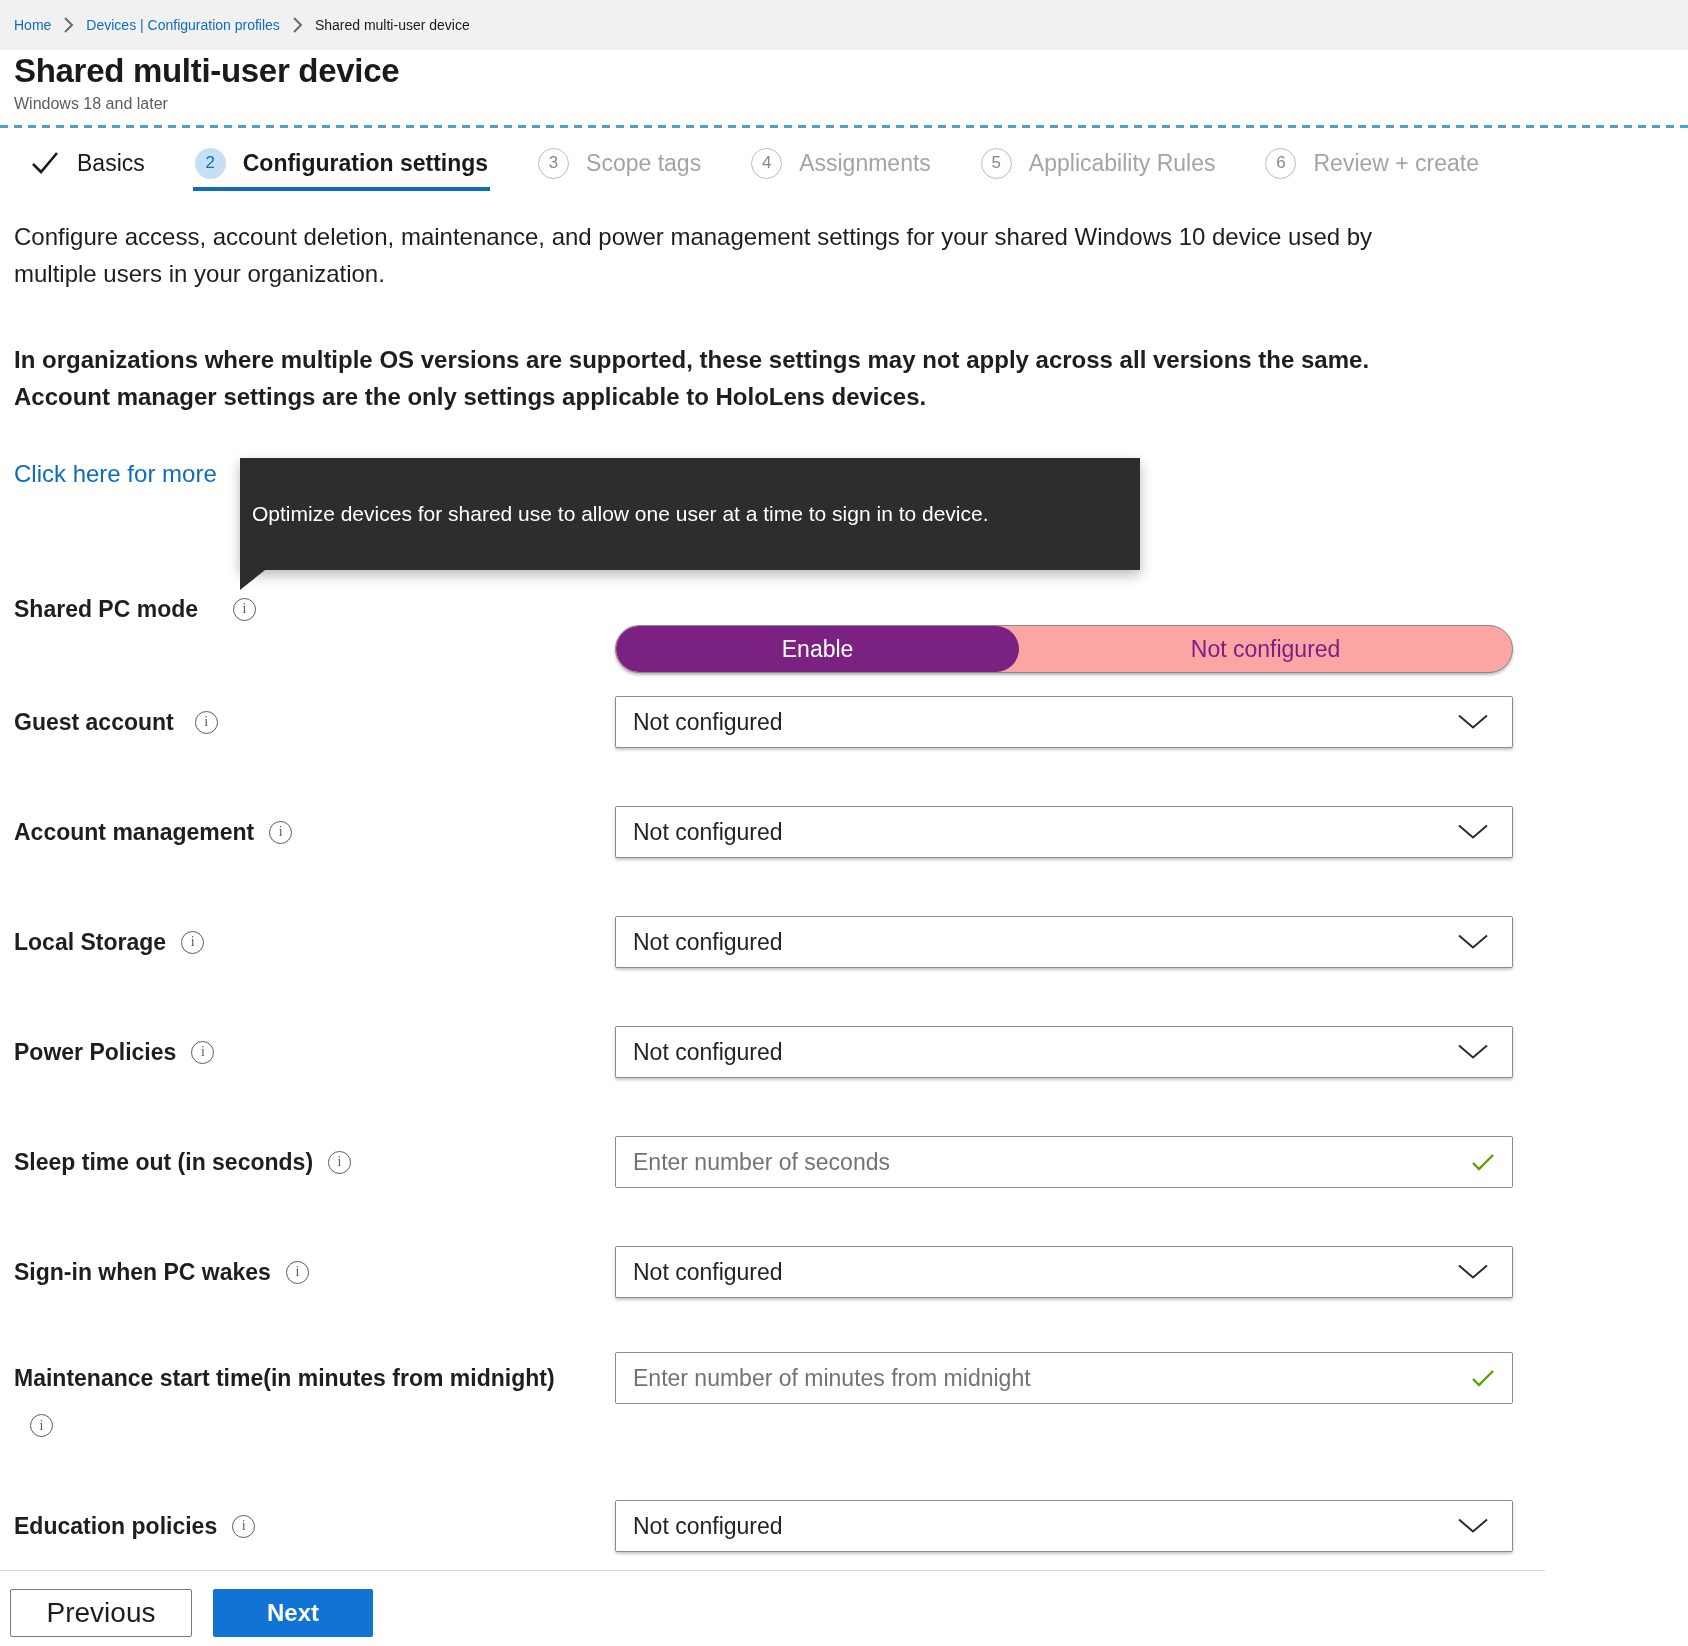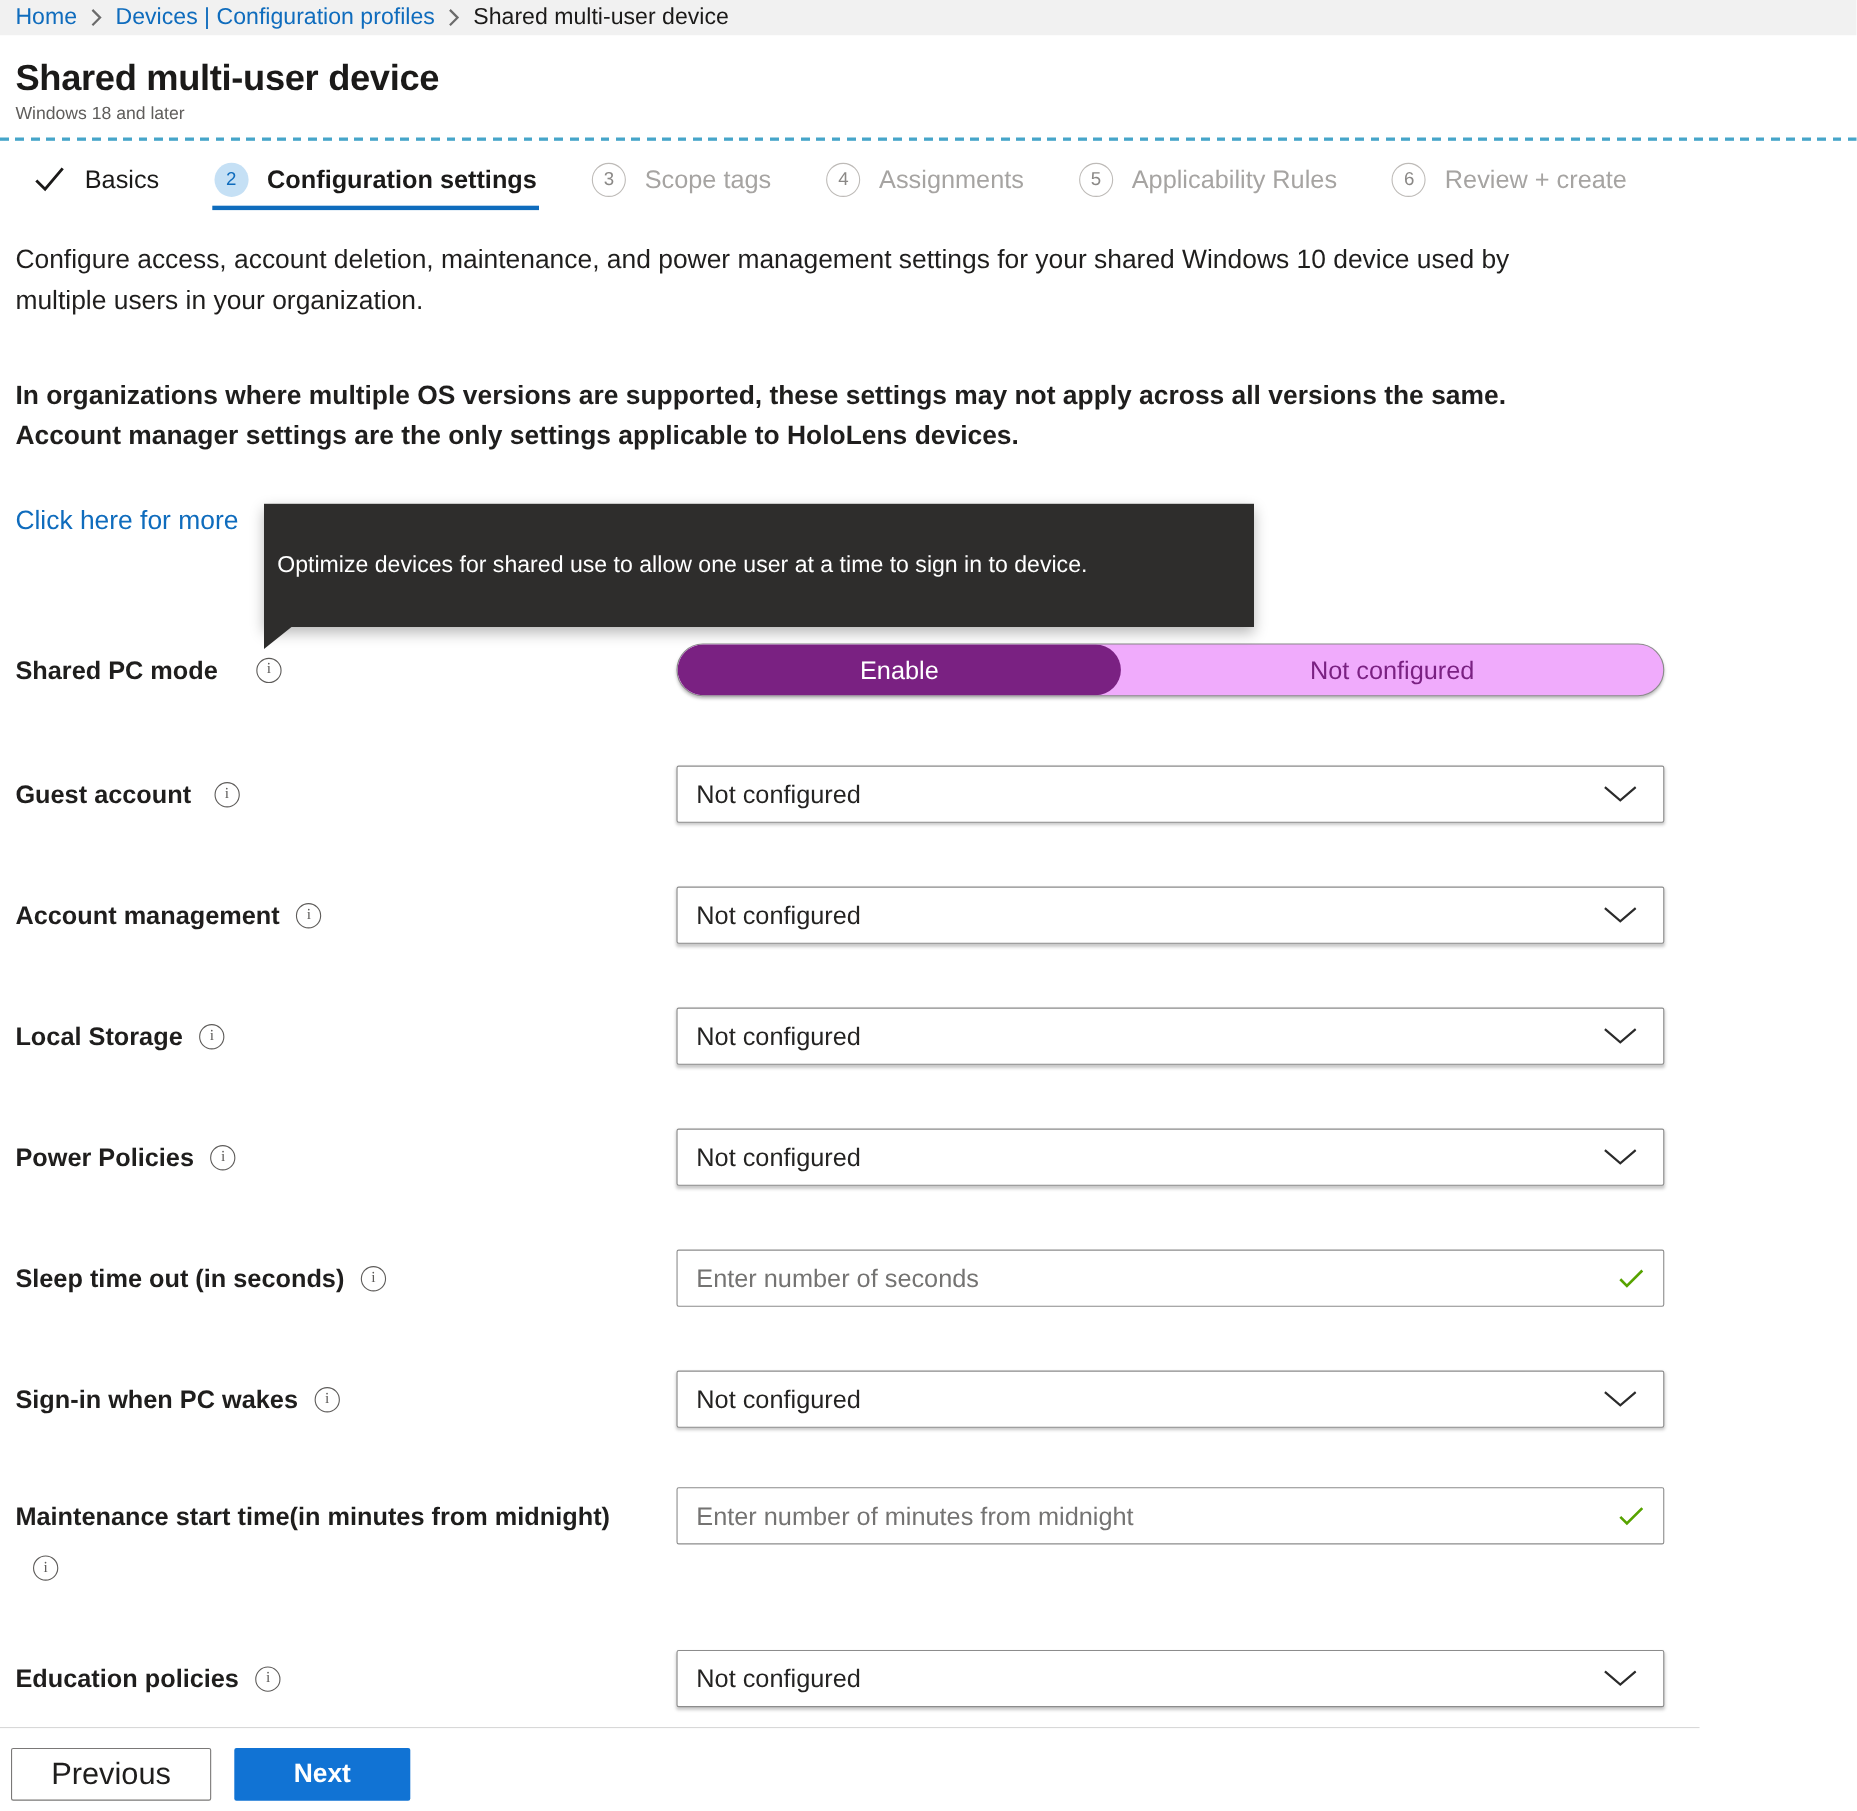--- a/index.html
+++ b/index.html
@@ -10,25 +10,25 @@
   }
   .page {
     position:relative;
     width:1688px; height:1646px;
     background:#ffffff;
     overflow:hidden;
   }
 
   
   .crumb-bar {
-    position:absolute; top:0; left:0; right:0; height:32px;
+    position:absolute; top:0; left:0; right:0; height:50px;
     background:#f1f1f1;
     display:flex; align-items:center;
     padding-left:14px; gap:12px;
-    font-size:21px;
+    font-size:14px;
   }
   .crumb-link { color:#0f6cbd; cursor:pointer; text-decoration:none; }
   .crumb-current { color:#1b1a19; }
   .crumb-sep { display:flex; align-items:center; color:#6b6b6b; }
 
   
   .page-title {
     position:absolute; top:52px; left:14px;
     font-size:33px; font-weight:700; color:#1b1a19;
     letter-spacing:-0.3px;
@@ -113,23 +113,23 @@
     display:inline-flex; align-items:center; justify-content:center;
     font-size:14px; font-style:normal; font-weight:400;
     flex:0 0 auto; cursor:pointer;
     font-family:"Liberation Serif", serif;
   }
   .control { position:absolute; left:615px; width:898px; }
 
   
   .toggle {
     height:48px; border:1.5px solid #8a8a8a; border-radius:26px;
-    display:flex; align-items:stretch; background:#f0abfc;
+    display:flex; align-items:stretch; background:#fca5a5;
     box-shadow:0 2px 3px rgba(0,0,0,0.28);
-    overflow:hidden; cursor:pointer;
+    overflow:hidden; cursor:pointer;margin-top:40px;
   }
   .toggle-on {
     flex:0 0 45%;
     background:#7a2182; border-radius:26px;
     color:#fff; display:flex; align-items:center; justify-content:center;
     font-size:23px;
   }
   .toggle-off {
     flex:1 1 auto;
     color:#7a2182; display:flex; align-items:center; justify-content:center;

